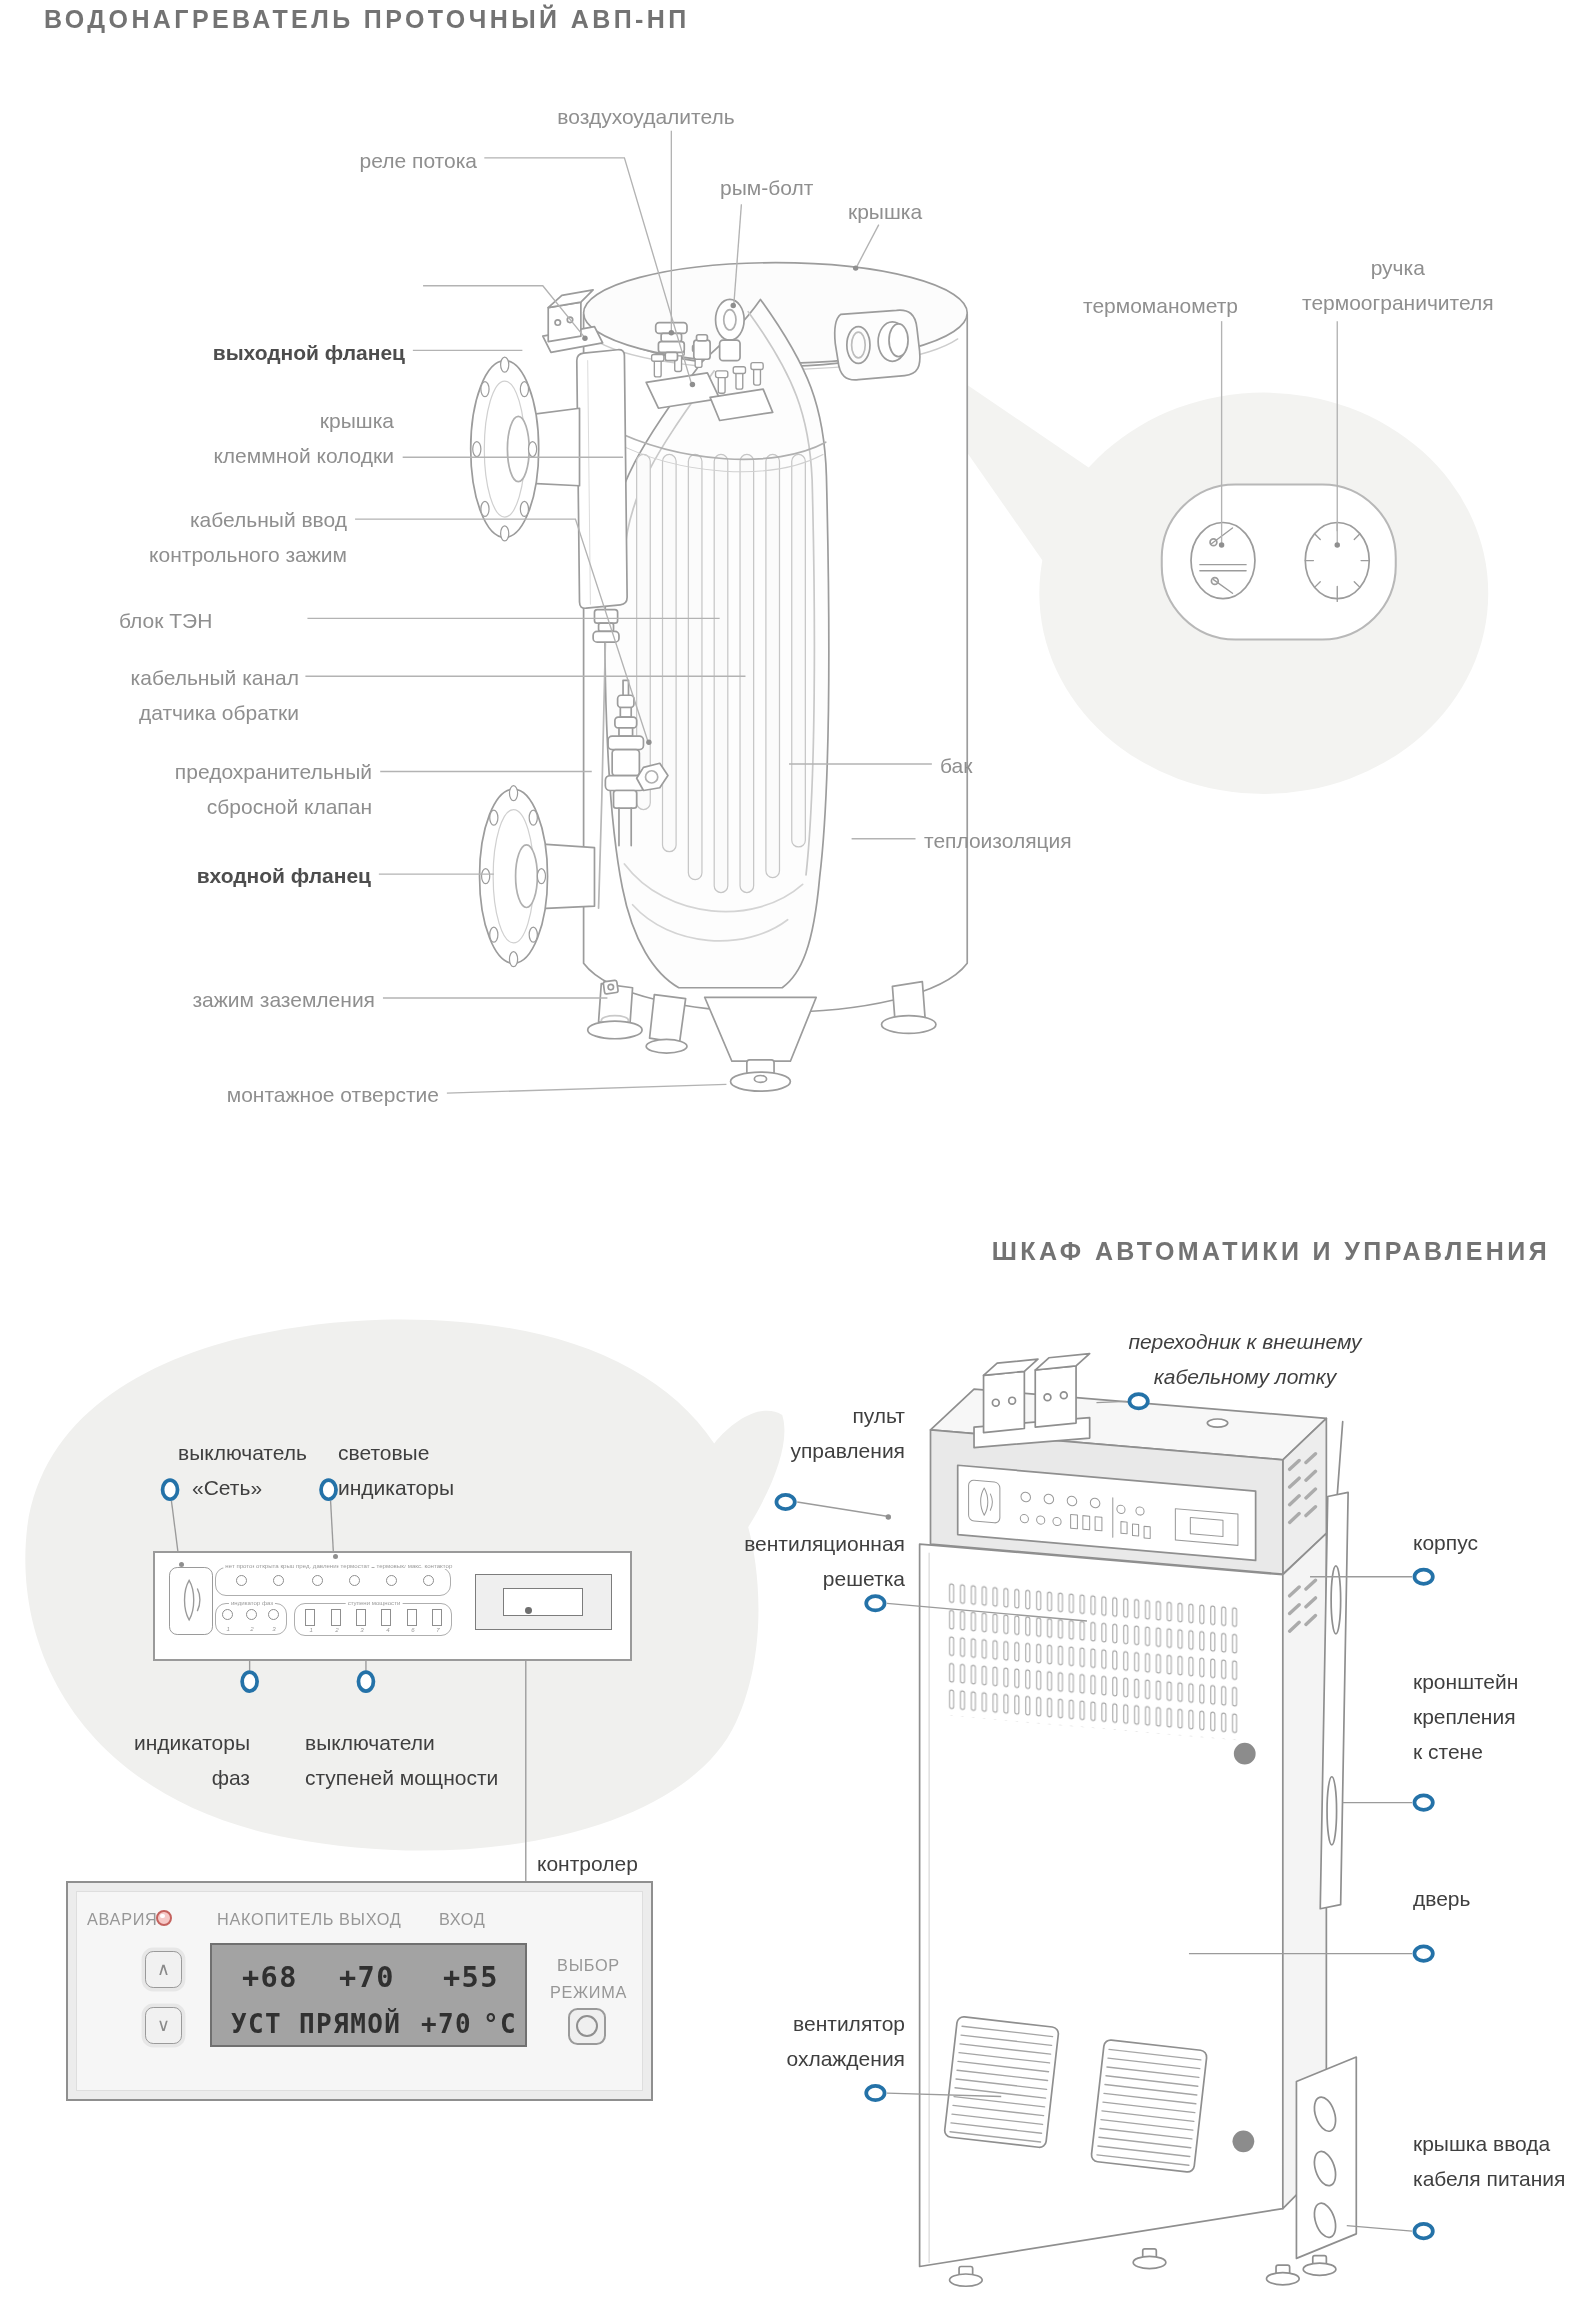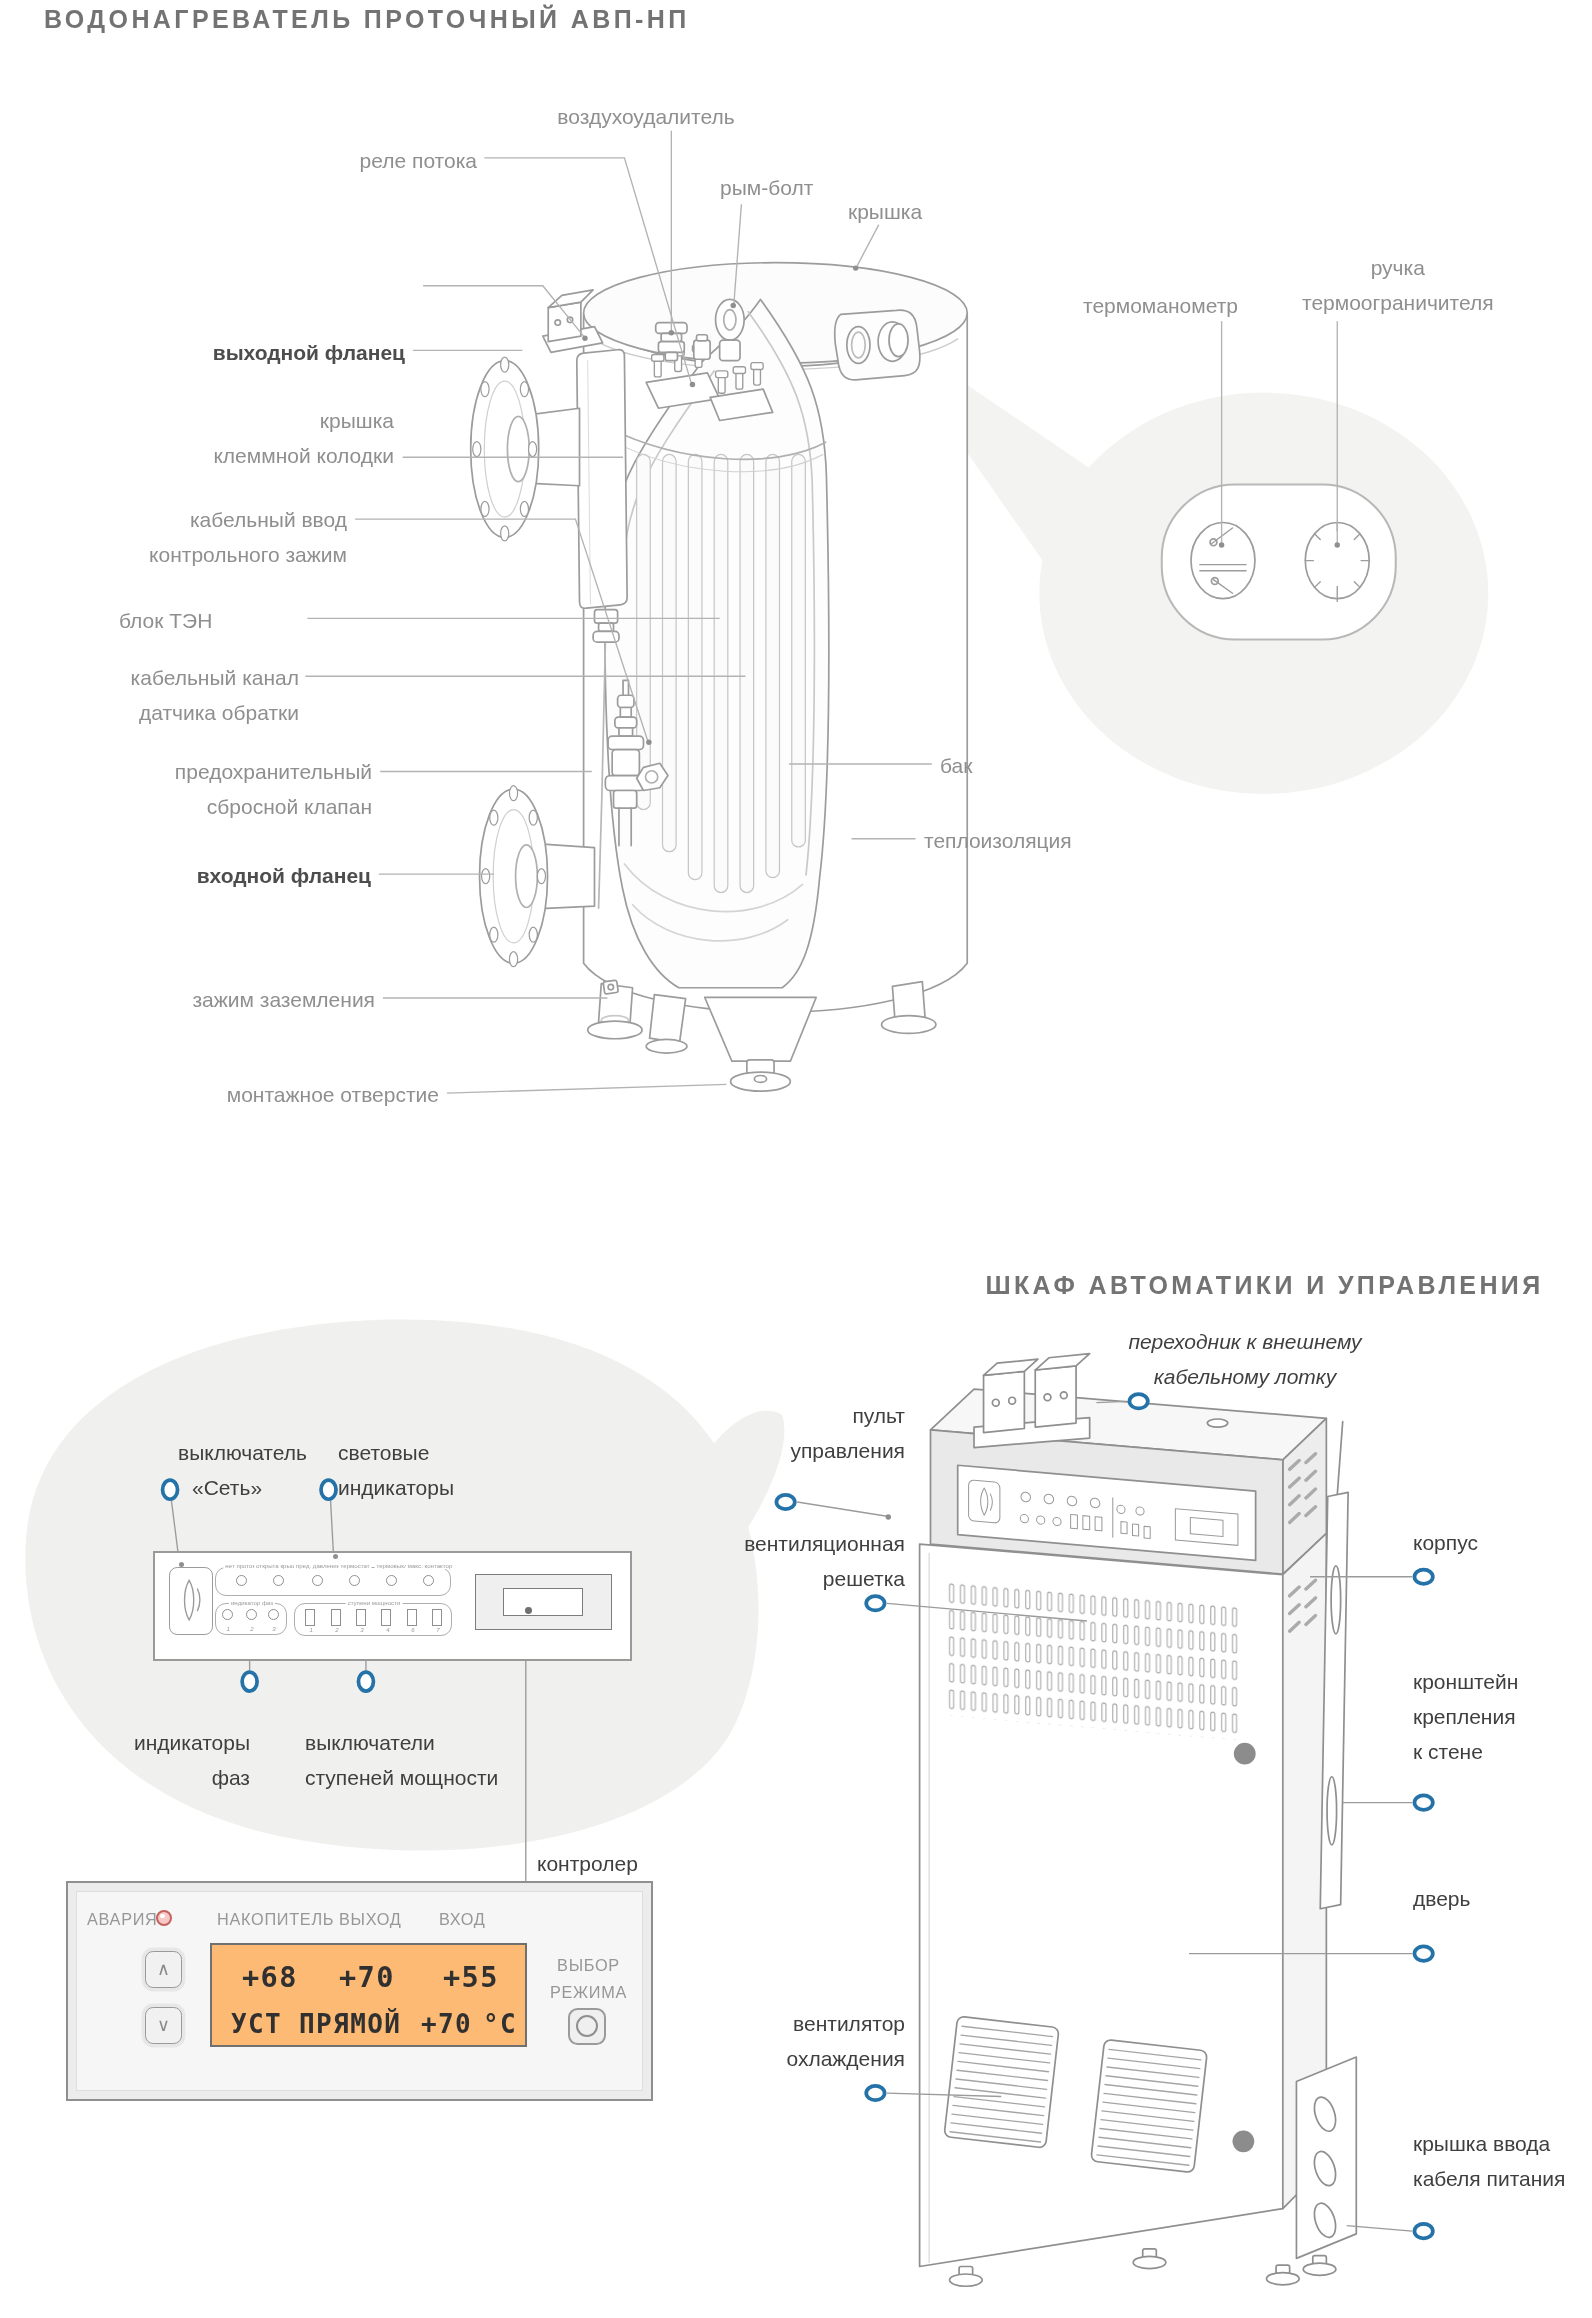--- a/index.html
+++ b/index.html
@@ -31,21 +31,21 @@
   .pdot{width:5.4px;height:5.4px;border-radius:50%;background:#8f8f8f;}
   
   #controller{position:absolute;left:66px;top:1881px;width:583px;height:216px;border:2px solid #8f8f8f;background:#ececec;}
   #controller *{position:absolute;box-sizing:border-box;}
   .c-in{left:8.2px;top:8.2px;right:8.2px;bottom:8.2px;background:#f6f6f6;border:0.7px solid #dedede;}
   .c-txt{font-size:16.3px;color:#979797;letter-spacing:0.7px;white-space:nowrap;}
   .c-led{left:88px;top:26.5px;width:16.3px;height:16.3px;border:2px solid #c4625e;border-radius:50%;background:#f6c9c7;}
   .c-led span{left:2px;top:2px;width:4.8px;height:4.8px;border-radius:50%;background:#fff;}
   .c-btn{width:37px;height:37px;border:1.7px solid #9a9a9a;border-radius:8.2px;background:#f1f1f1;
          box-shadow:0 0 0 3.4px #e7e7e7;text-align:center;line-height:34px;font-size:17.7px;color:#8a8a8a;}
-  .c-lcd{left:142px;top:60px;width:317px;height:104px;background:#fdba74;border:2px solid #707070;}
+  .c-lcd{left:142px;top:60px;width:317px;height:104px;background:#a3a3a3;border:2px solid #707070;}
   .m{font-family:"DejaVu Sans Mono",monospace;font-weight:bold;color:#303030;letter-spacing:1.4px;white-space:nowrap;}
   .r1{font-size:28.6px;top:15px;}
   .r2{font-size:26px;top:64px;}
   .c-mode{left:468px;top:69px;width:105px;text-align:center;font-size:16.3px;line-height:27px;color:#979797;
           letter-spacing:0.7px;white-space:pre-line;}
   .c-mbtn{left:500px;top:125px;width:38px;height:37px;border:2px solid #9a9a9a;border-radius:9.5px;background:#efefef;}
   .c-mbtn span{left:6.1px;top:5.4px;width:22px;height:22px;border:2px solid #8f8f8f;border-radius:50%;}
 </style>
 </head>
 <body>
@@ -390,21 +390,21 @@
     <ellipse cx="1287" cy="3077" rx="13.5" ry="10.5"></ellipse>
     <ellipse cx="2093" cy="3280" rx="13.5" ry="10.5"></ellipse>
     <ellipse cx="250" cy="2190" rx="11" ry="14"></ellipse>
     <ellipse cx="483" cy="2190" rx="11" ry="14"></ellipse>
     <ellipse cx="367" cy="2472" rx="11" ry="14"></ellipse>
     <ellipse cx="538" cy="2472" rx="11" ry="14"></ellipse>
   </g>
 </svg>
 
 <div class="ttl" style="left:44px;top:5.4px;">ВОДОНАГРЕВАТЕЛЬ ПРОТОЧНЫЙ АВП-НП</div>
-<div class="ttl" style="left:979px;top:1271px;width:571px;text-align:center;">ШКАФ АВТОМАТИКИ И УПРАВЛЕНИЯ</div>
+<div class="ttl" style="left:979px;top:1237px;width:571px;text-align:right;">ШКАФ АВТОМАТИКИ И УПРАВЛЕНИЯ</div>
 
 <div class="lbl c" style="left:537px;top:99px;width:218px;">воздухоудалитель</div>
 <div class="lbl r" style="left:273px;top:143px;width:204px;">реле потока</div>
 <div class="lbl" style="left:720px;top:170px;">рым-болт</div>
 <div class="lbl" style="left:848px;top:194px;">крышка</div>
 <div class="lbl r b" style="left:201px;top:335px;width:204px;">выходной фланец</div>
 <div class="lbl r" style="left:190px;top:403px;width:204px;">крышка
 клеммной колодки</div>
 <div class="lbl r" style="left:143px;top:502px;width:204px;">кабельный ввод
 контрольного зажим</div>

